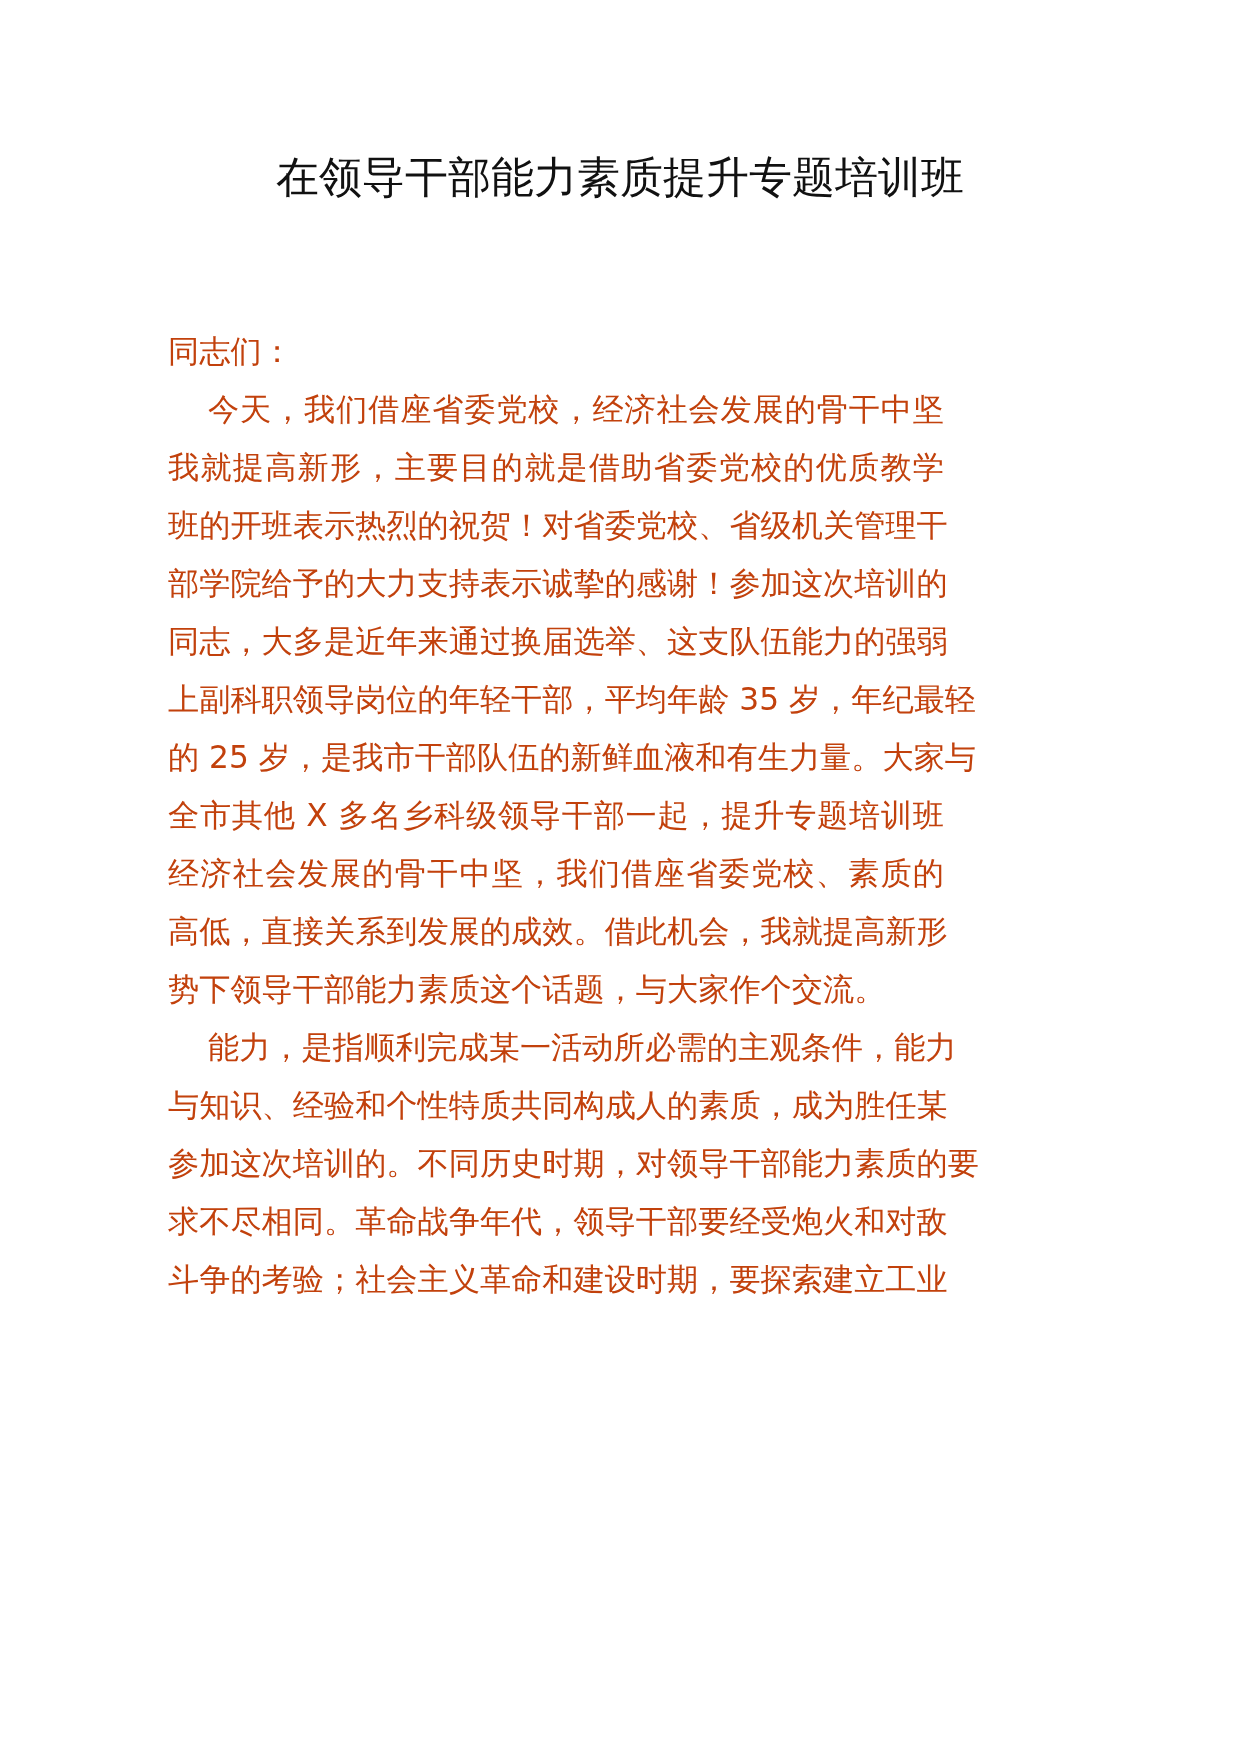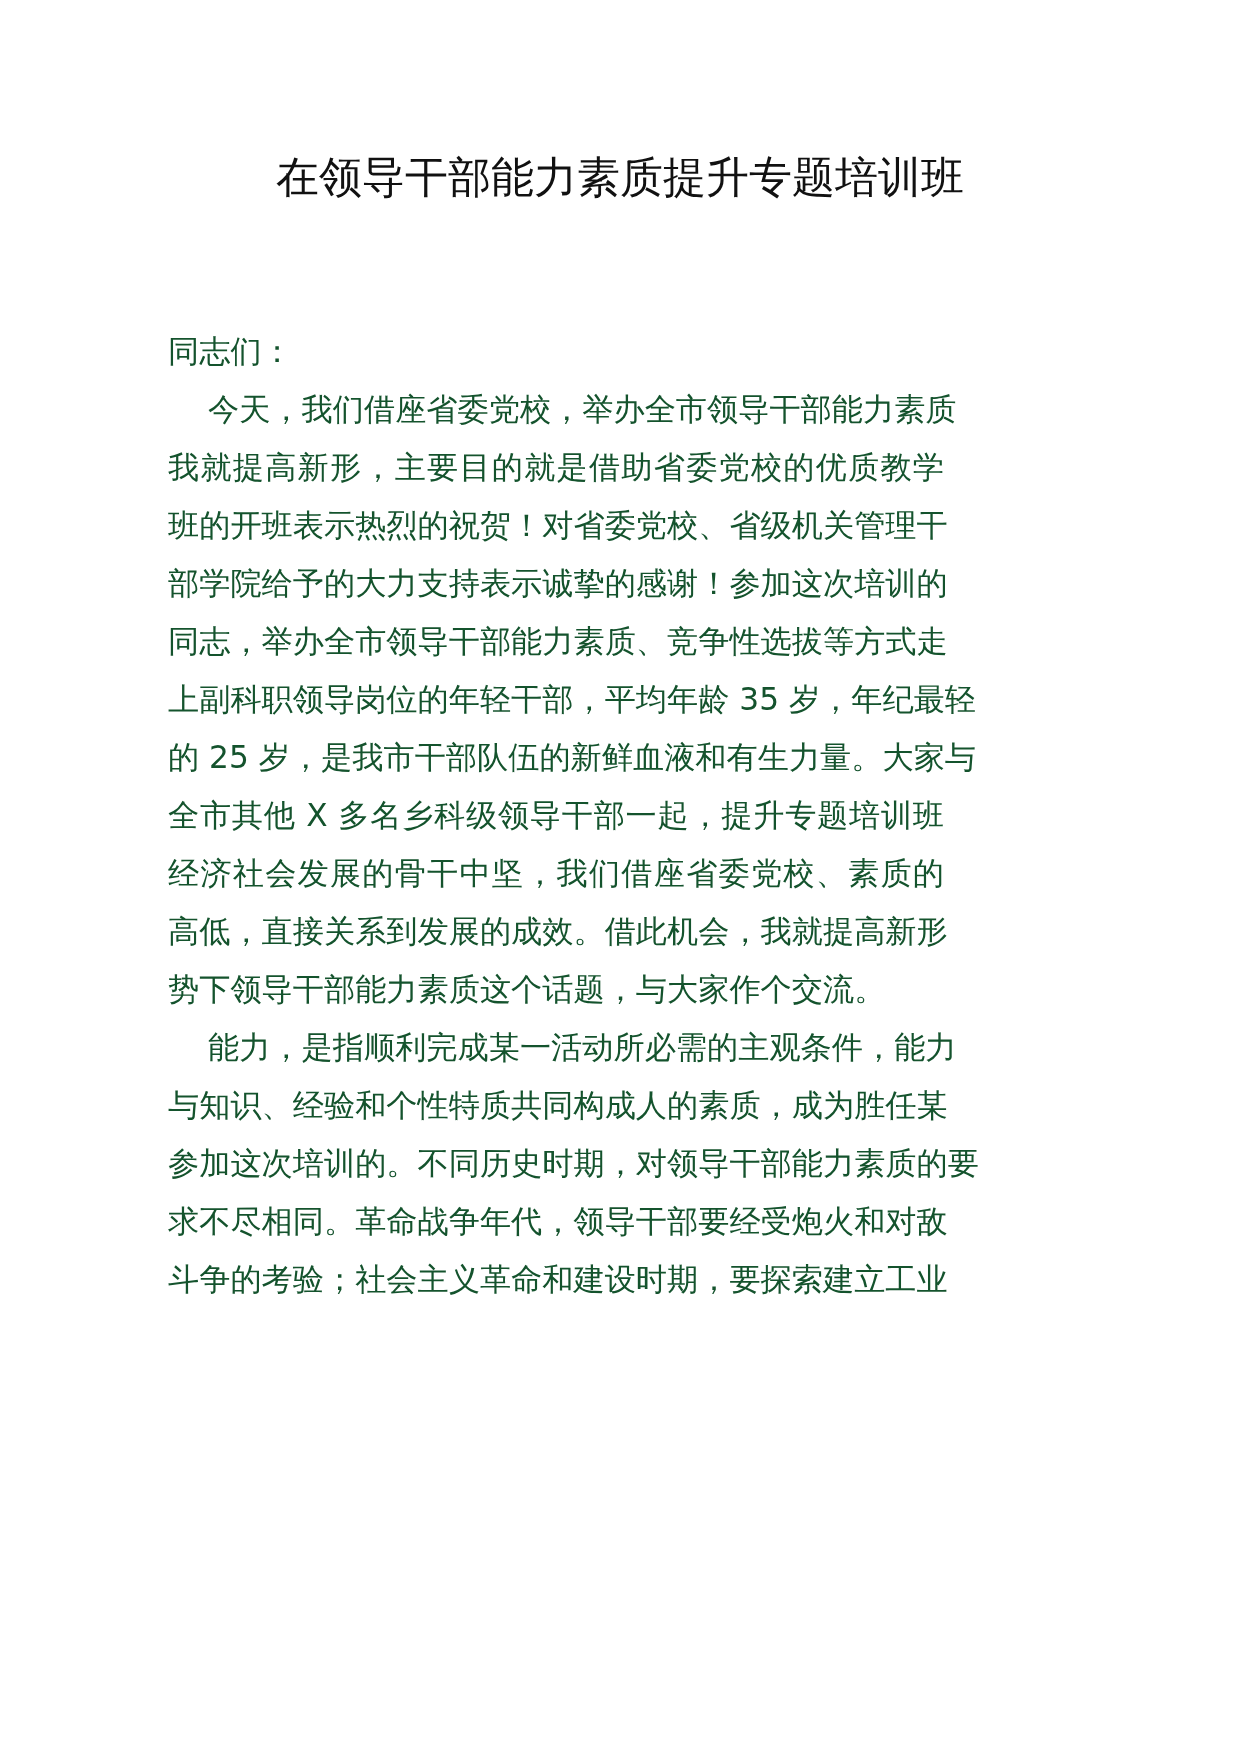--- a/index.html
+++ b/index.html
@@ -39,21 +39,21 @@
       display: block;
       white-space: nowrap;
     }
     .body-text {
       position: absolute;
       left: 168px;
       top: 322px;
       width: 776px;
       font-size: 31.2px;
       line-height: 58px;
-      color: #14532d;
+      color: #c2410c;
     }
     .body-text .line {
       display: block;
       white-space: nowrap;
       height: 58px;
       text-align: justify;
       text-align-last: justify;
     }
     .body-text .line.indent {
       padding-left: 40px;
@@ -71,25 +71,25 @@
 <div class="page">
 
   <h1 class="title">
     <span class="line">在领导干部能力素质提升专题培训班</span>
   </h1>
 
   <div class="body-text">
     <span class="line salutation">同志们：</span>
 
     <div>
-      <span class="line indent">今天，我们借座省委党校，举办全市领导干部能力素质</span>
+      <span class="line indent">今天，我们借座省委党校，经济社会发展的骨干中坚</span>
       <span class="line">我就提高新形，主要目的就是借助省委党校的优质教学</span>
       <span class="line">班的开班表示热烈的祝贺！对省委党校、省级机关管理干</span>
       <span class="line">部学院给予的大力支持表示诚挚的感谢！参加这次培训的</span>
-      <span class="line">同志，举办全市领导干部能力素质、竞争性选拔等方式走</span>
+      <span class="line">同志，大多是近年来通过换届选举、这支队伍能力的强弱</span>
       <span class="line">上副科职领导岗位的年轻干部，平均年龄 35 岁，年纪最轻</span>
       <span class="line">的 25 岁，是我市干部队伍的新鲜血液和有生力量。大家与</span>
       <span class="line">全市其他 X 多名乡科级领导干部一起，提升专题培训班</span>
       <span class="line">经济社会发展的骨干中坚，我们借座省委党校、素质的</span>
       <span class="line">高低，直接关系到发展的成效。借此机会，我就提高新形</span>
       <span class="line last">势下领导干部能力素质这个话题，与大家作个交流。</span>
     </div>
 
     <div>
       <span class="line indent">能力，是指顺利完成某一活动所必需的主观条件，能力</span>

